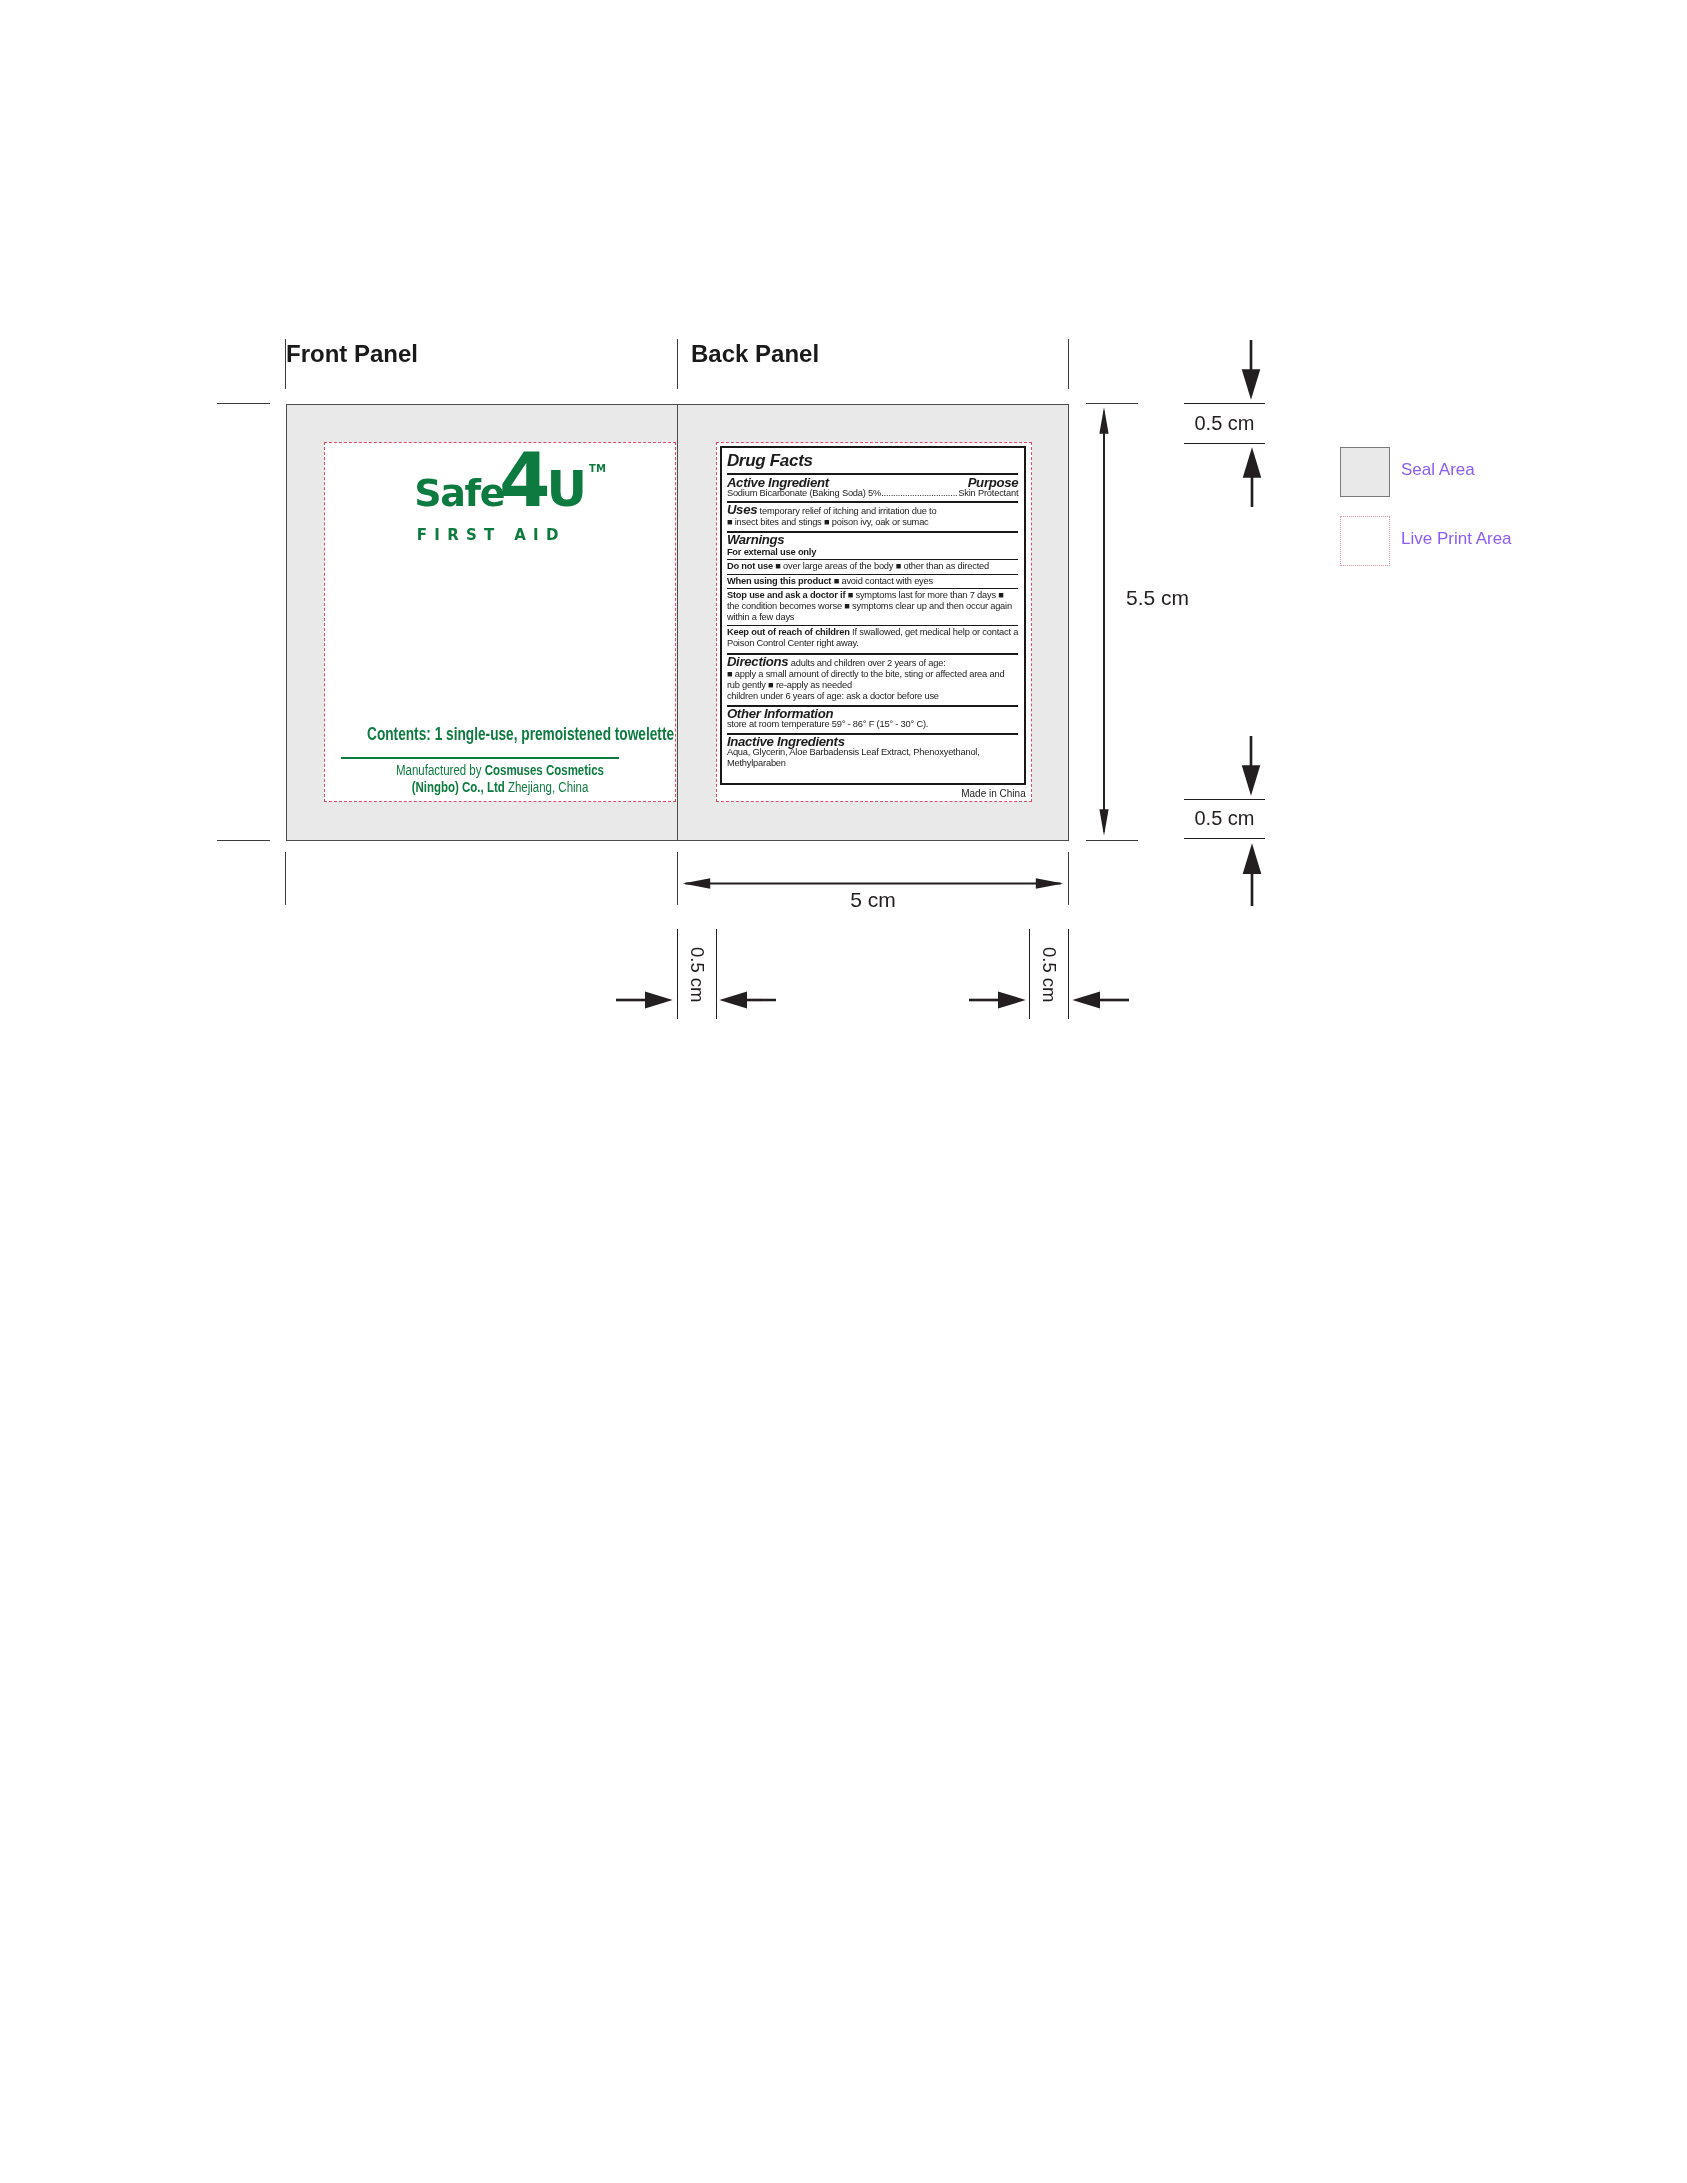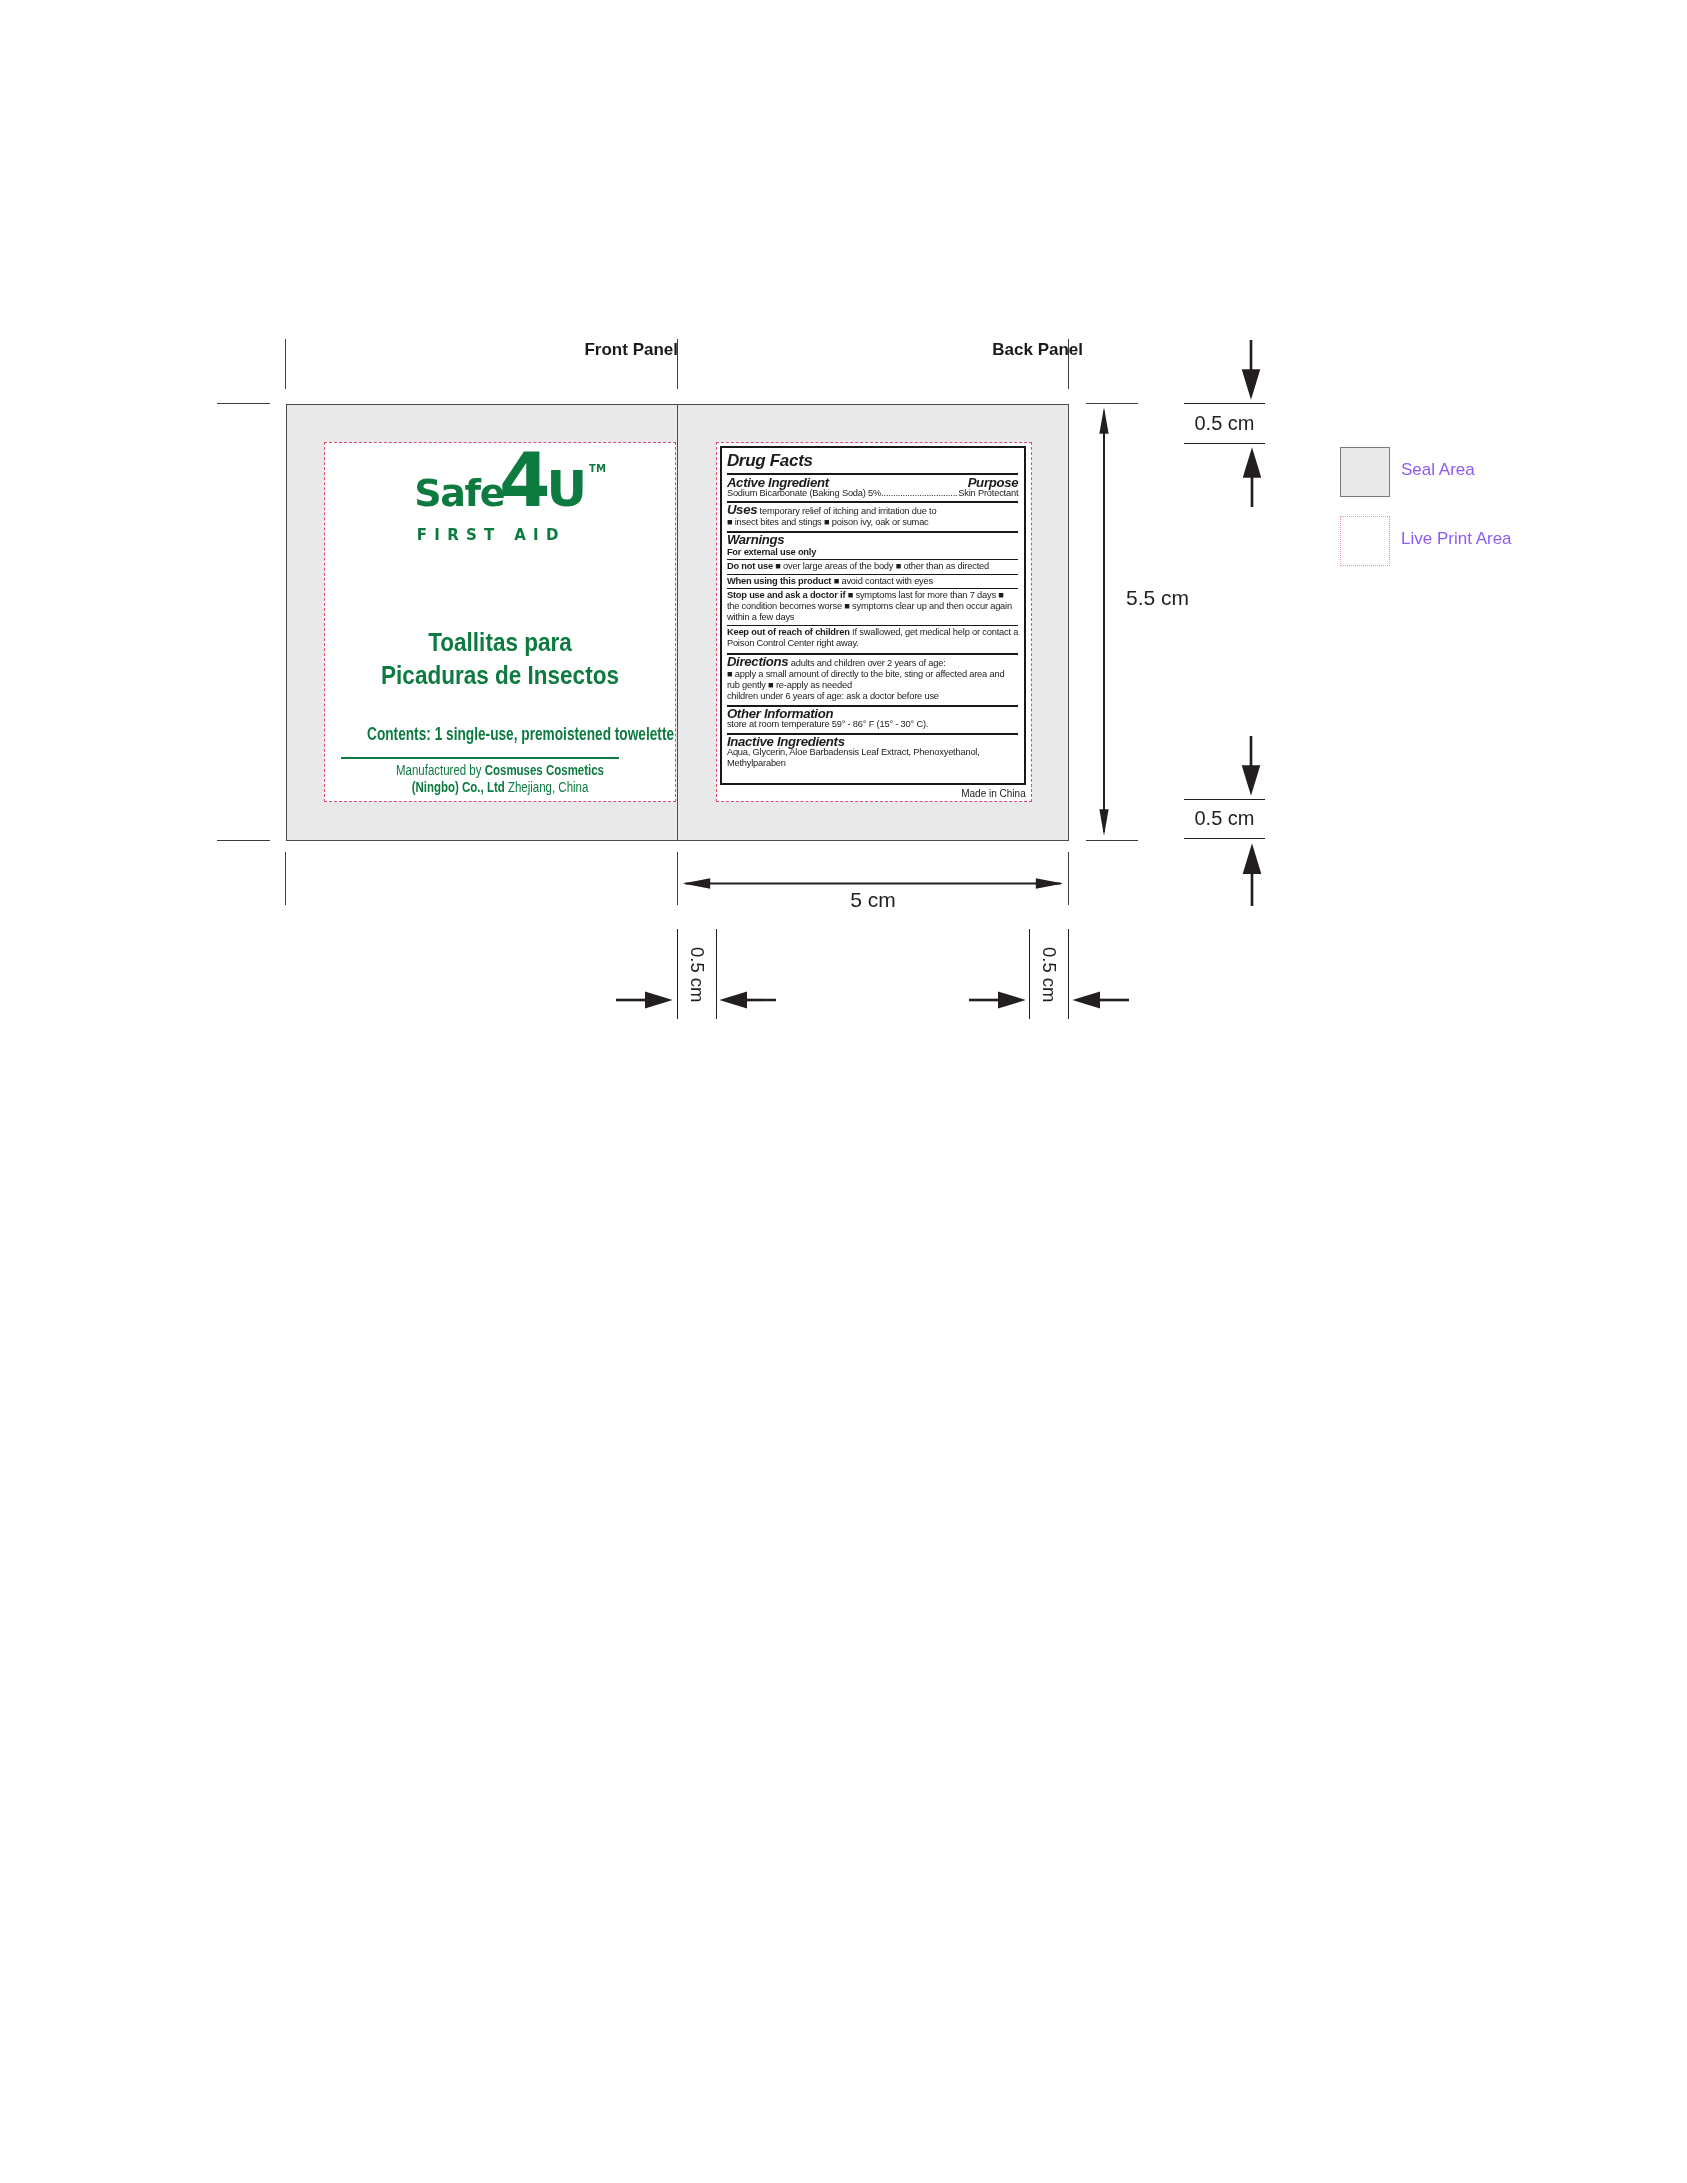--- a/index.html
+++ b/index.html
@@ -2,21 +2,21 @@
 <html style="font-size:10.6px"><head>
 <meta charset="utf-8">
 <style>
   html,body{margin:0;padding:0;background:#ffffff;}
   #page{position:relative;width:1687px;height:2183px;background:#ffffff;overflow:hidden;
         font-family:"Liberation Sans",sans-serif;color:#231f20;}
   
   .tick-v{position:absolute;width:1.3px;background:#3c3c3c;}
   .mark-h{position:absolute;height:1.3px;background:#3c3c3c;}
   .dimline{position:absolute;height:1.3px;background:#231f20;}
-  .panel-title{position:absolute;font-weight:bold;font-size:17px;text-align:right;color:#1a1a1a;}
+  .panel-title{position:absolute;font-weight:bold;font-size:24px;text-align:left;color:#1a1a1a;}
   .dim-text{position:absolute;font-size:20px;color:#231f20;}
   
   #seal-rect{position:absolute;left:286px;top:404px;width:783px;height:437px;background:#e9e9e9;
              border:1.3px solid #4c4c4c;box-sizing:border-box;}
   #panel-divider{position:absolute;left:677px;top:404px;width:1.3px;height:437px;background:#4c4c4c;}
   .live-area{position:absolute;background:#ffffff;border:1.3px dashed #e24a68;box-sizing:border-box;}
   
   #front-live{left:324px;top:442px;width:352px;height:360px;padding-left:20px;}
   #logo{position:relative;width:fit-content;margin:9.3px auto 0;line-height:.78;white-space:nowrap;}
   .logo-word{font-family:"DejaVu Sans",sans-serif;font-weight:bold;font-size:38px;letter-spacing:-1.3px;color:#0d7b3f;}
@@ -80,24 +80,20 @@
   <div id="seal-rect"></div>
   <div id="panel-divider"></div>
   <div class="mark-h" style="left:217px;top:403px;width:53px;"></div>
   <div class="mark-h" style="left:217px;top:840px;width:53px;"></div>
 
   <div class="live-area" id="front-live">
     <div id="logo">
       <span class="logo-word">Safe</span><span class="logo-four">4</span><span class="logo-u">U</span><span class="logo-tm">TM</span>
       <div class="logo-tagline">FIRST AID</div>
     </div>
-    <div id="front-sub">
-      <div class="sub-line">Toallitas para</div>
-      <div class="sub-line">Picaduras de Insectos</div>
-    </div>
     <div id="contents-line">Contents: 1 single-use, premoistened towelette</div>
     <div id="front-rule"></div>
     <div id="mfg-block">
       <div><span>Manufactured by </span><span class="b">Cosmuses Cosmetics</span></div>
       <div><span class="b">(Ningbo) Co., Ltd </span><span>Zhejiang, China</span></div>
     </div>
   </div>
 
   <div class="live-area" id="back-live">
     <div id="df-box">

